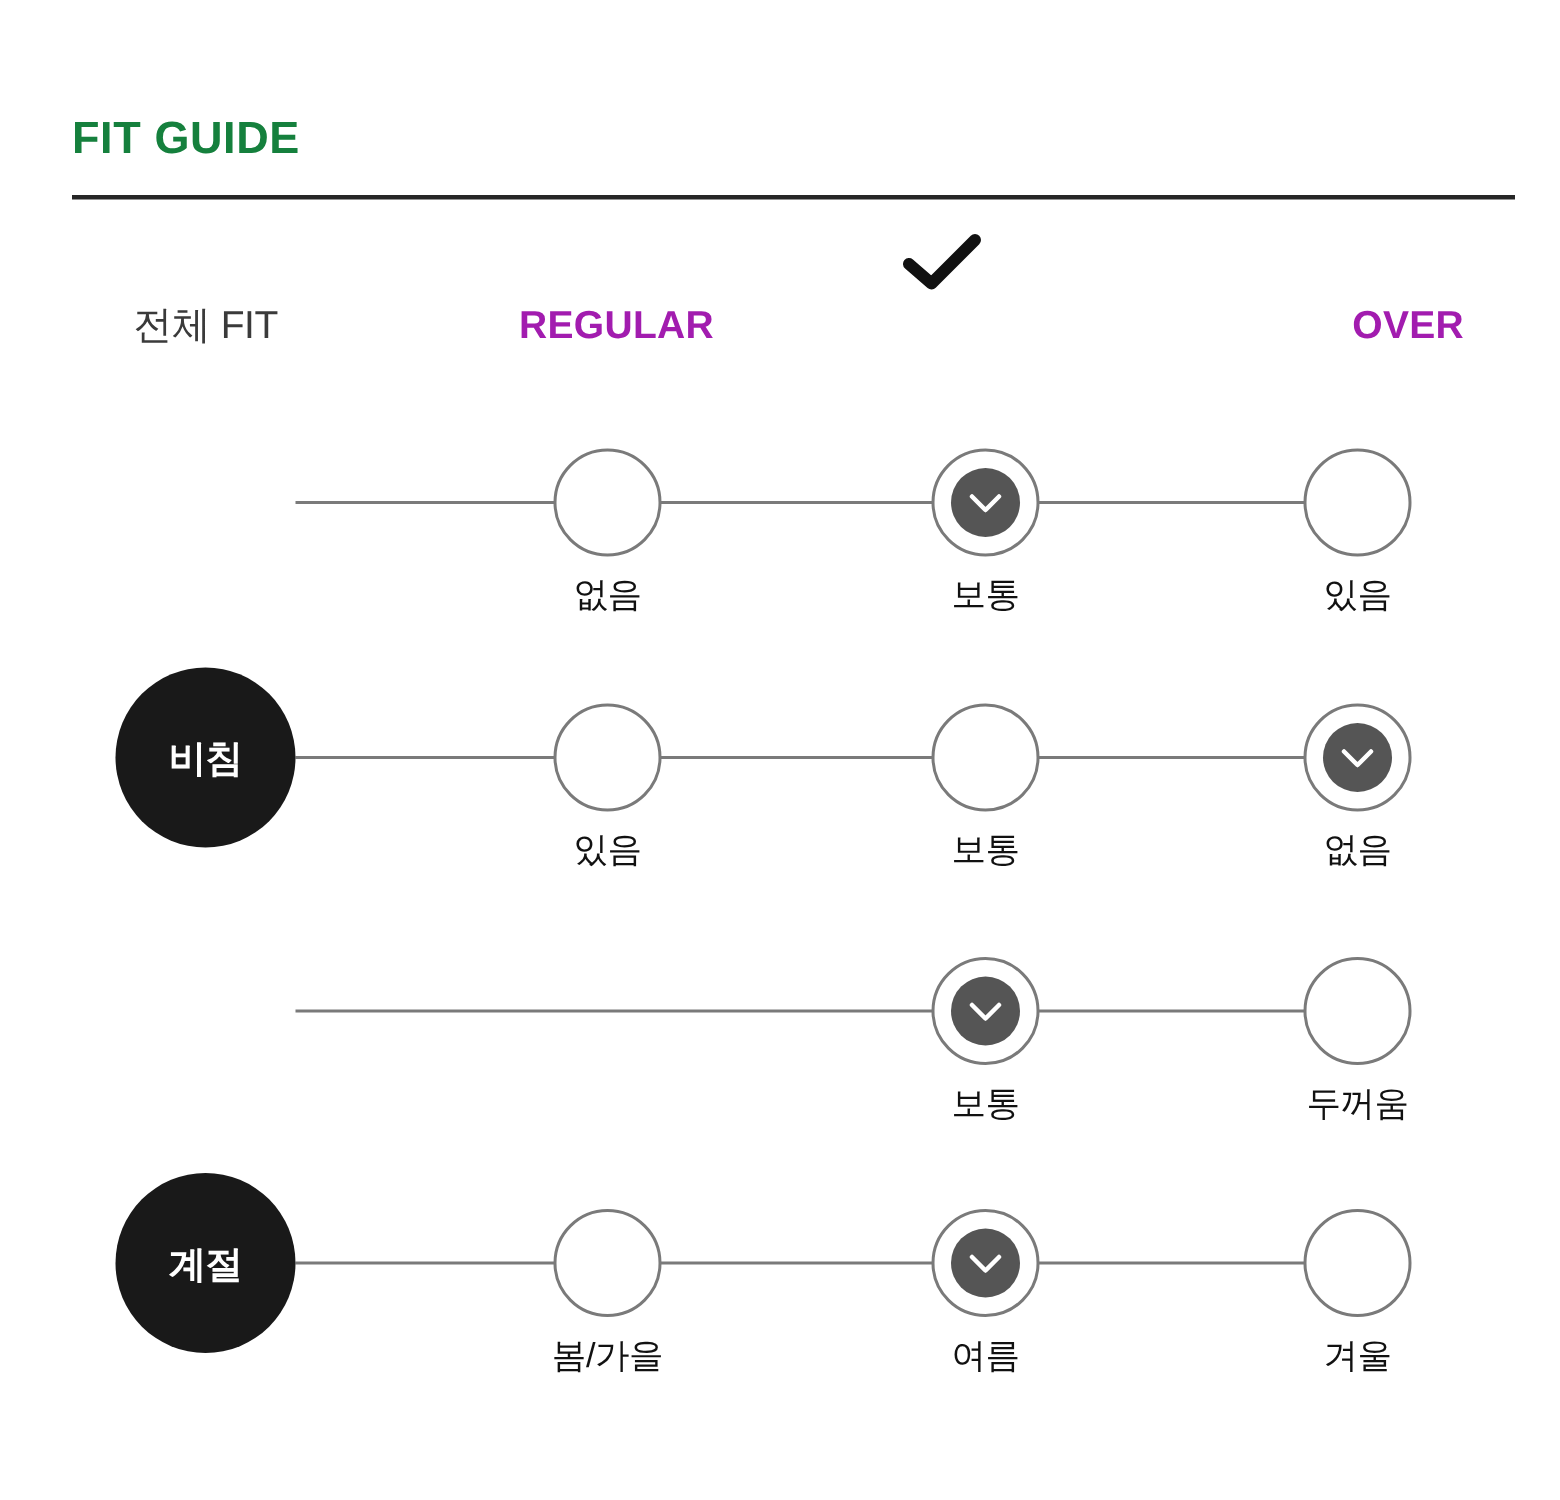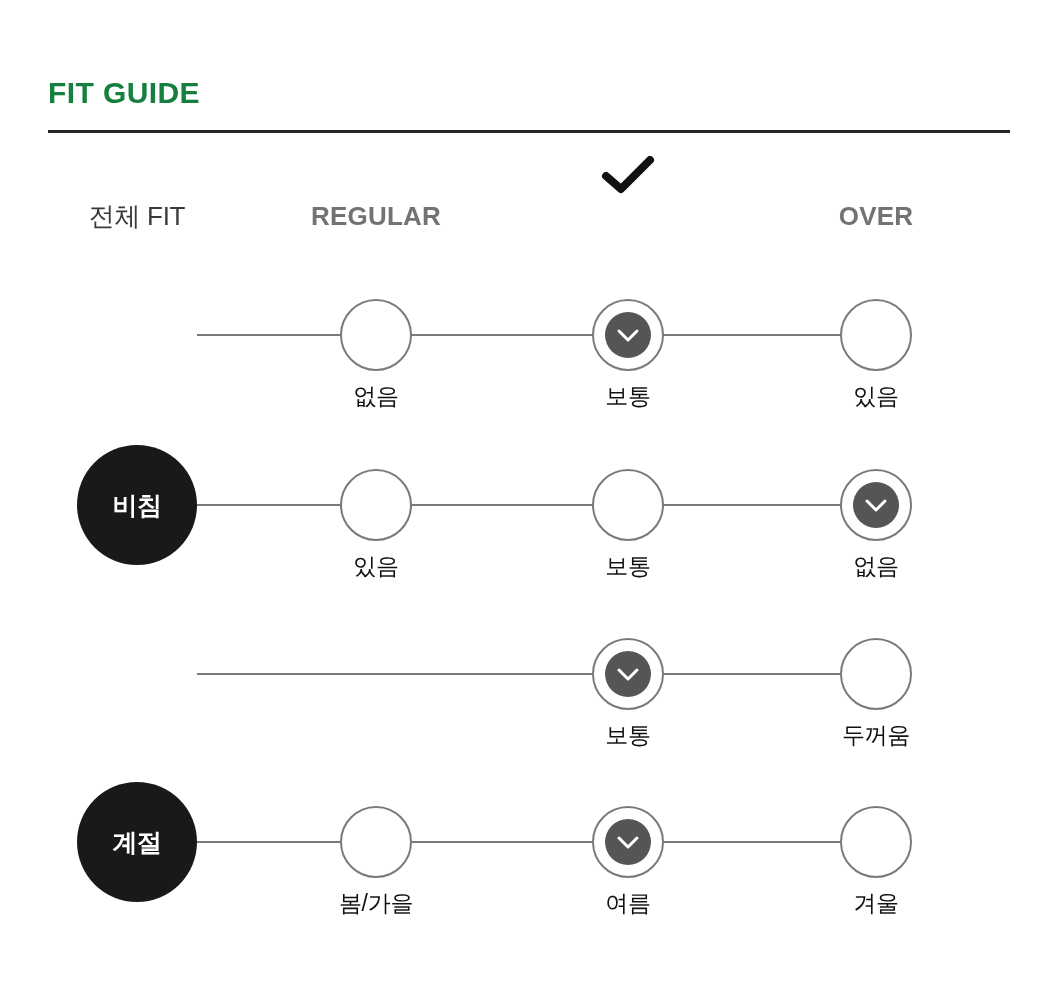--- a/index.html
+++ b/index.html
@@ -53,22 +53,23 @@
     line-height: 40px;
     white-space: nowrap;
   }
   .head-cell.axis-label {
     font-weight: normal;
     color: #3a3a3a;
     letter-spacing: -0.3px;
   }
   .head-cell.col-head {
     font-weight: bold;
-    color: #737373;
+    color: #a21caf;
     letter-spacing: 0.2px;
+    text-align: right;
   }
   .head-c0 { left: 37px;  width: 200px; }
   .head-c1 { left: 276px; width: 200px; }
   .head-c2 { left: 503px; width: 250px; }
   .head-c3 { left: 776px; width: 200px; }
 
   .head-check {
     position: absolute;
     top: 156px;
     left: 503px;
@@ -118,21 +119,21 @@
     justify-content: center;
     font-size: 25px;
     font-weight: bold;
     letter-spacing: -0.5px;
   }
 
   
   .node {
     position: absolute;
     top: 48px;
-    width: 72px; height: 72px;
+    width: 72px; height: 72px; margin-left: 29px;
   }
   .node.n1 { left: 340px; }
   .node.n2 { left: 592px; }
   .node.n3 { left: 840px; }
 
   .node-circle {
     position: absolute;
     left: 0; top: 0;
     width: 72px; height: 72px;
     border-radius: 50%;

